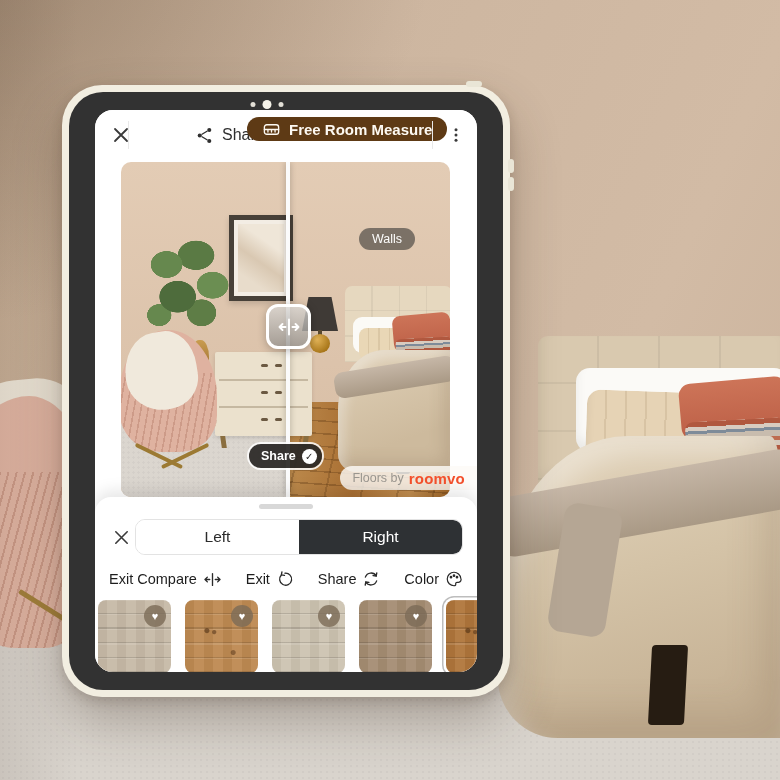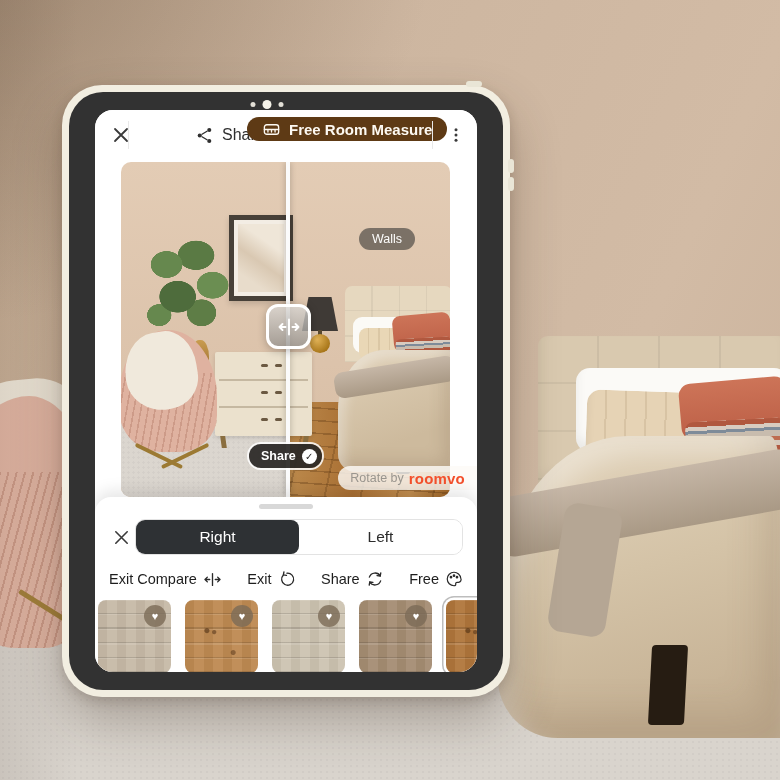--- a/index.html
+++ b/index.html
@@ -324,34 +324,34 @@
       <div class="tag-walls">
         <span>Walls</span>
       </div>
       <div class="tag-floors">
         <span>Share</span>
         <span class="chk">✓</span>
       </div>
     </div>
 
     <div class="powered">
-      <span class="pfx">Rotate by</span>
+      <span class="pfx">Floors by</span>
       <span class="brand">roomvo</span>
     </div>
 
     <div class="sheet">
       <div class="grab"></div>
       <div class="sheet-close">
         <svg width="19" height="19" viewBox="0 0 20 20" fill="none" stroke="#3A3A3A" stroke-width="1.7" stroke-linecap="round">
             <path d="M4 4 L16 16 M16 4 L4 16"></path>
           </svg>
       </div>
       <div class="segmented">
+        <div class="seg left">Left</div>
         <div class="seg right">Right</div>
-        <div class="seg left">Left</div>
       </div>
       <div class="tools">
         <div class="tool">
           <span>Exit Compare</span>
           <svg width="19" height="19" viewBox="0 0 24 24" fill="none" stroke="currentColor" stroke-width="1.7" stroke-linecap="round" stroke-linejoin="round">
               <path d="M12 4.5 V19.5 M8.5 12 H2.5 M5.5 9 L2.5 12 L5.5 15 M15.5 12 H21.5 M18.5 9 L21.5 12 L18.5 15"></path>
             </svg>
         </div>
         <div class="tool">
           <span>Exit</span>
@@ -363,21 +363,21 @@
         <div class="tool">
           <span>Share</span>
           <svg width="18" height="18" viewBox="0 0 24 24" fill="none" stroke="currentColor" stroke-width="1.8" stroke-linecap="round" stroke-linejoin="round">
               <path d="M4.5 9.5 A 8 8 0 0 1 19 8"></path>
               <path d="M19.7 3.8 L19 8 L14.8 7.4"></path>
               <path d="M19.5 14.5 A 8 8 0 0 1 5 16"></path>
               <path d="M4.3 20.2 L5 16 L9.2 16.6"></path>
             </svg>
         </div>
         <div class="tool">
-          <span>Free</span>
+          <span>Color</span>
           <svg width="18" height="18" viewBox="0 0 24 24" fill="none" stroke="currentColor" stroke-width="1.6" stroke-linejoin="round">
               <path d="M12 3 a9 9 0 1 0 0 18 c1.8 0 2.6-1.1 2.3-2.3 -.3-1.3.4-2.3 1.8-2.3 H18 a3.6 3.6 0 0 0 3-5.4 A9 9 0 0 0 12 3 Z"></path>
               <circle cx="8" cy="9.5" r="1" fill="currentColor"></circle>
               <circle cx="12" cy="7.5" r="1" fill="currentColor"></circle>
               <circle cx="16" cy="9.5" r="1" fill="currentColor"></circle>
             </svg>
         </div>
       </div>
       <div class="swatches">
         <div class="swatch" title="light greige oak" style="--c: #C7BAA7;">

